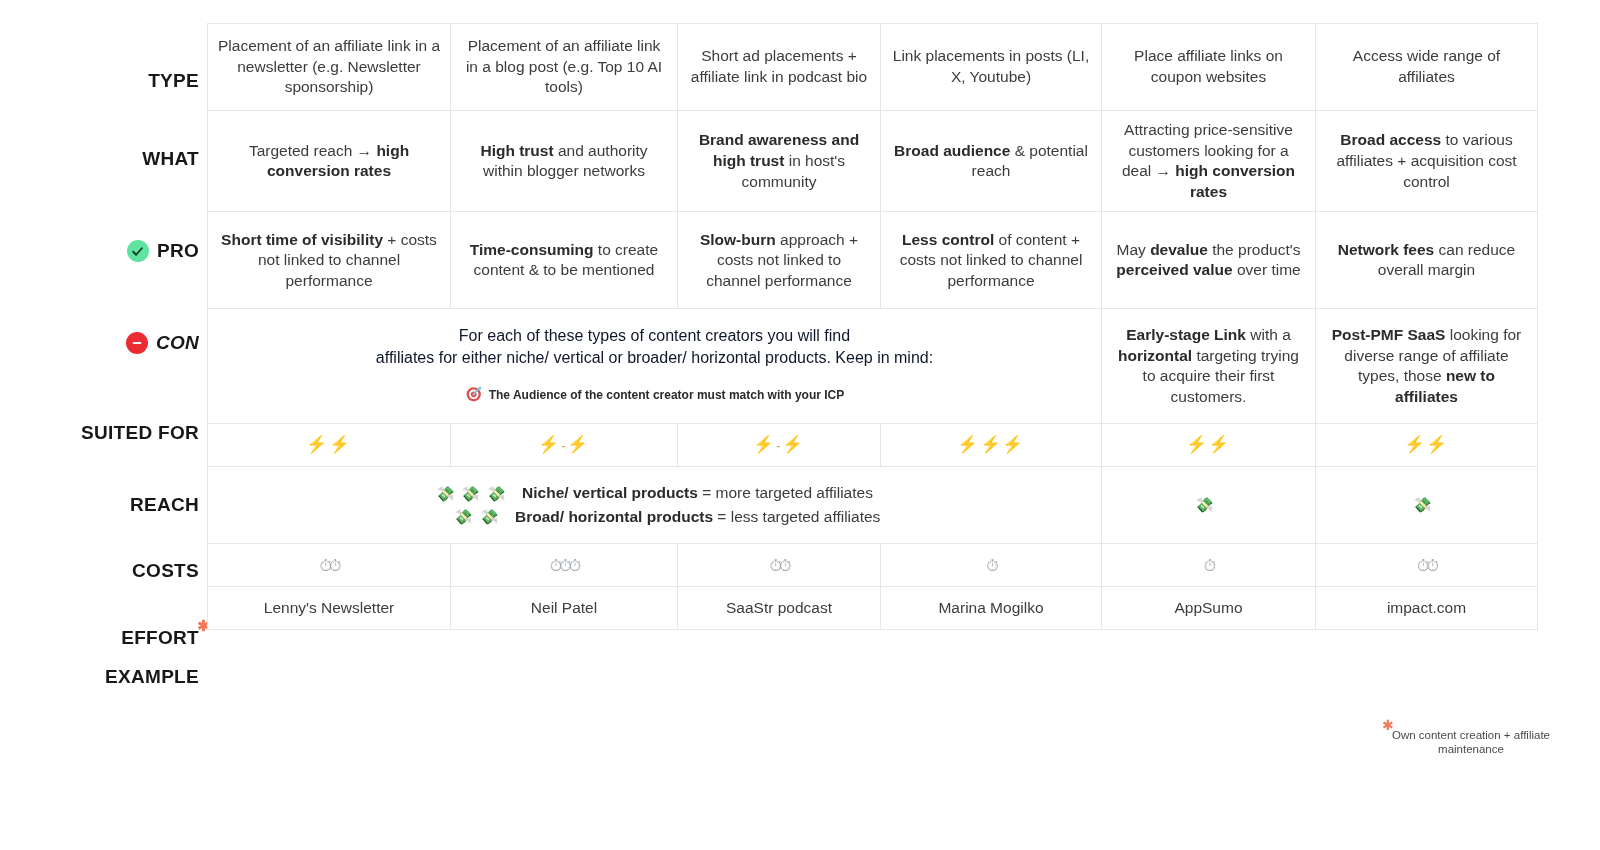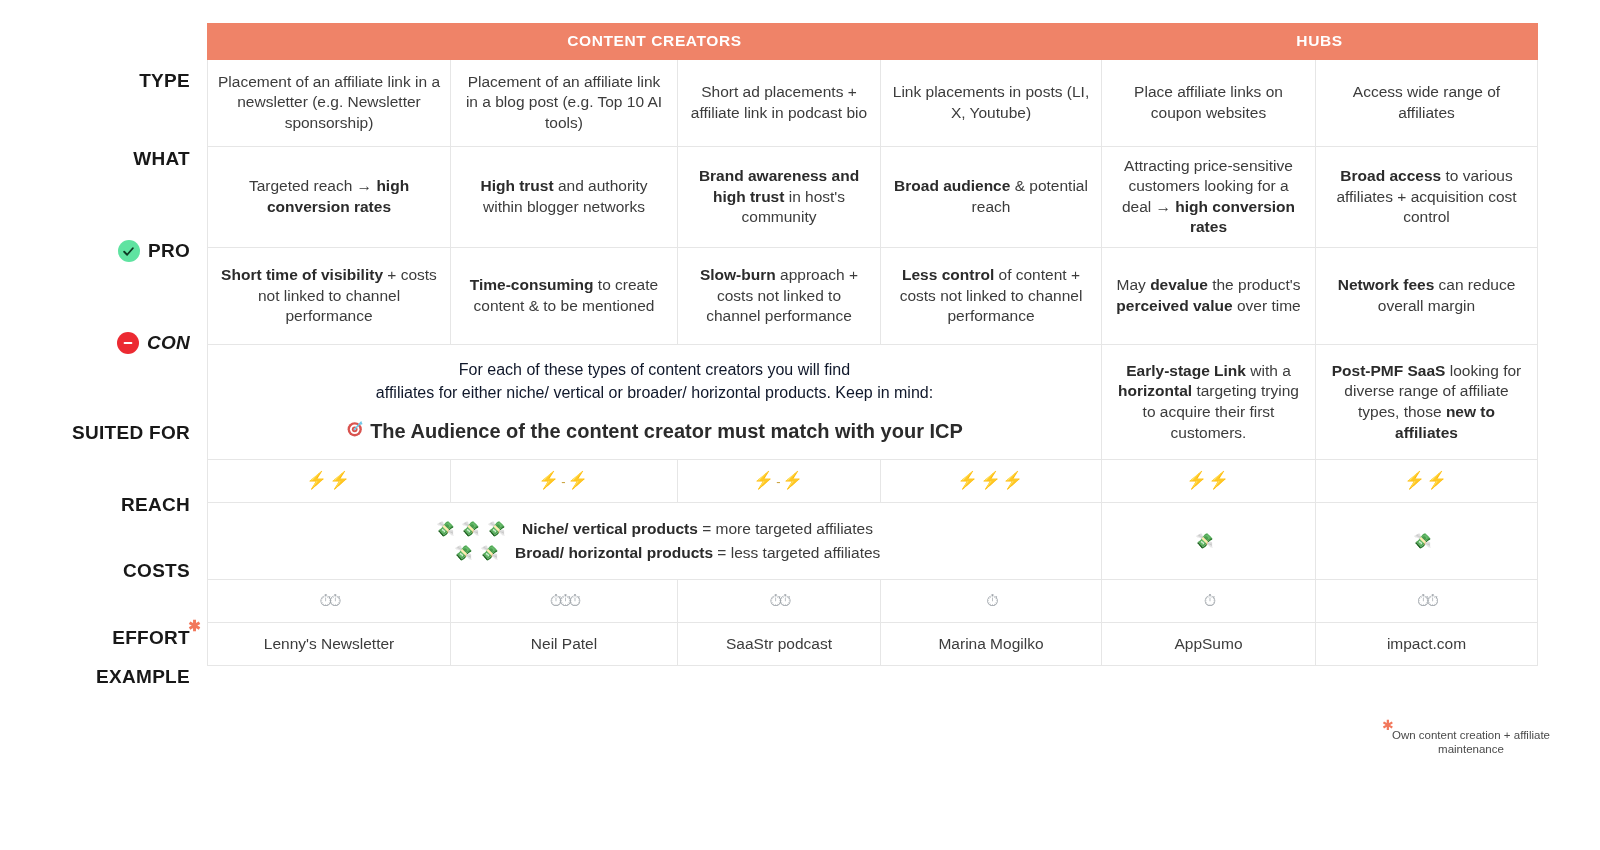--- a/index.html
+++ b/index.html
@@ -24,21 +24,21 @@
   
   .rail {
     position: absolute;
     left: 0;
     top: 0;
     width: 207px;
     height: 850px;
   }
   .rail-label {
     position: absolute;
-    right: 17px;
+    right: 8px;
     display: flex;
     align-items: center;
     justify-content: flex-end;
     gap: 8px;
     font-size: 19px;
     font-weight: bold;
     letter-spacing: 0.3px;
     color: #181818;
     white-space: nowrap;
   }
@@ -112,21 +112,21 @@
   .r-suited td { height: 96px; }
   .r-reach td  { height: 24px; font-size: 18px; }
   .r-costs td  { height: 58px; }
   .r-effort td { height: 24px; }
   .r-example td{ height: 24px; }
 
   .suited-main { font-size: 16px; line-height: 1.42; color: #0f172a; }
   .suited-hi {
     margin-top: 14px;
     font-weight: bold;
-    font-size: 20px;
+    font-size: 12px;
     color: #2b2b2b;
     display: flex;
     align-items: center;
     justify-content: center;
     gap: 5px;
   }
 
   .bolts { letter-spacing: 1px; font-size: 17px; white-space: nowrap; }
   .bolt-dash { color: #c9a13a; font-size: 13px; padding: 0 1px; }
 
@@ -234,24 +234,20 @@
     <colgroup>
       <col style="width:243px">
         <col style="width:227px">
         <col style="width:203px">
       <col style="width:221px">
         <col style="width:214px">
         <col style="width:222px">
     </colgroup>
     <tbody>
 
-      <tr class="r-group">
-        <td class="grp" colspan="4">CONTENT CREATORS</td>
-        <td class="grp" colspan="2">HUBS</td>
-      </tr>
 
 
       <tr class="r-what">
         <td>Placement of an affiliate link in a newsletter (e.g. Newsletter sponsorship)</td>
         <td>Placement of an affiliate link in a blog post (e.g. Top 10 AI tools)</td>
         <td>Short ad placements + affiliate link in podcast bio</td>
         <td>Link placements in posts (LI, X, Youtube)</td>
         <td>Place affiliate links on coupon websites</td>
         <td>Access wide range of affiliates</td>
       </tr>

